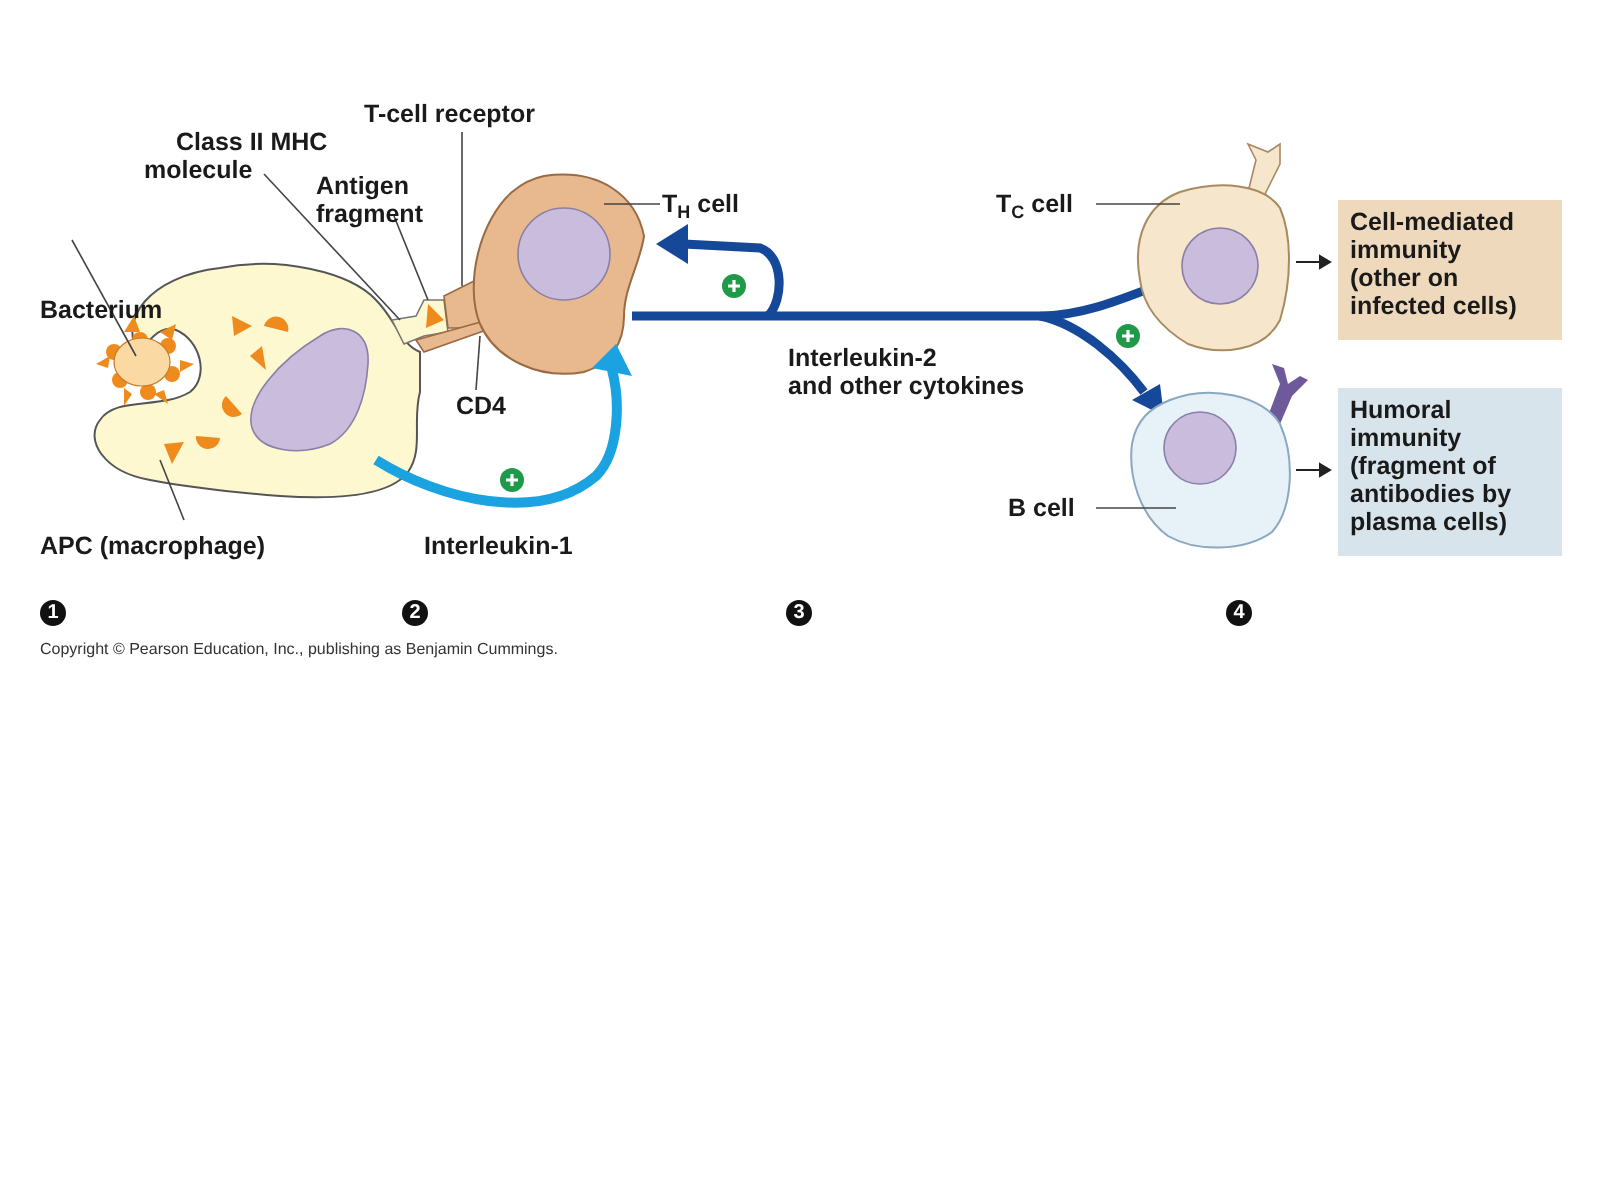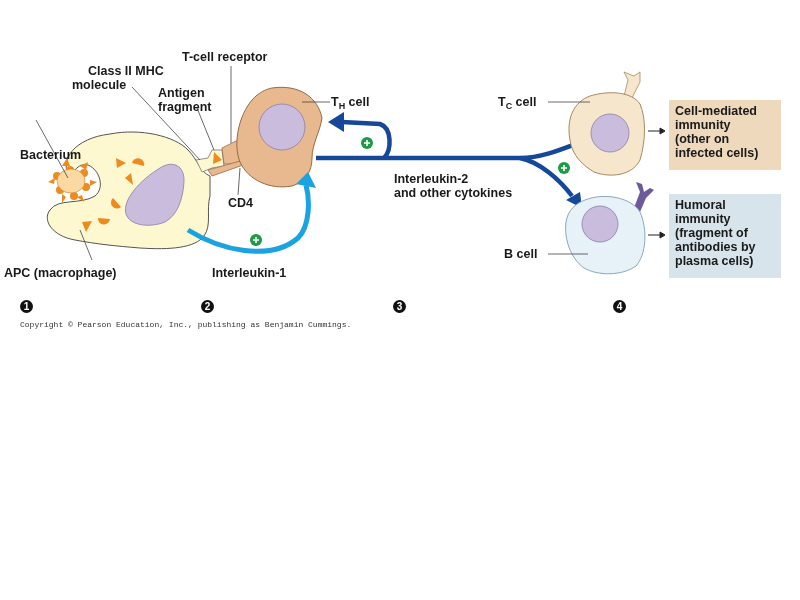--- a/index.html
+++ b/index.html
@@ -3,21 +3,21 @@
   <meta charset="utf-8">
   <style>
     html, body { margin: 0; padding: 0; background: #ffffff; }
     body { width: 800px; height: 600px; position: relative; overflow: hidden; font-family: "Liberation Sans", sans-serif; }
     #fig { position: absolute; left: 0; top: 0; width: 800px; height: 600px; }
     .lbl { position: absolute; font-family: "Liberation Sans", sans-serif; font-weight: bold; font-size: 12.5px; color: #1a1a1a; line-height: 14px; white-space: nowrap; }
     .lbl sub { font-size: 9px; vertical-align: -3px; }
     .box { position: absolute; font-family: "Liberation Sans", sans-serif; font-weight: bold; font-size: 12.5px; color: #1a1a1a; line-height: 14px; padding: 4px 6px; box-sizing: border-box; }
     .box div { white-space: nowrap; }
     .step { position: absolute; width: 13px; height: 13px; border-radius: 50%; background: #111; color: #fff; font-family: "Liberation Sans", sans-serif; font-weight: bold; font-size: 10px; line-height: 13px; text-align: center; }
-    .copyright { position: absolute; left: 20px; top: 320px; font-family: Liberation Mono, monospace; font-size: 8px; color: #333; white-space: nowrap; }
+    .copyright { position: absolute; left: 20px; top: 320px; font-family: Liberation Sans, sans-serif; font-size: 8px; color: #333; white-space: nowrap; }
   </style>
 </head>
 <body>
 
 <svg id="fig" viewBox="0 0 800 600" xmlns="http://www.w3.org/2000/svg">
 
   <g>
     <path d="M 70 178 C 58 160 75 138 110 134 C 140 128 175 136 188 150 C 198 160 200 172 210 176 L 210 196 C 206 210 212 225 204 236 C 195 248 170 250 140 248 C 115 246 96 244 75 240 C 52 236 42 220 50 210 C 58 198 80 205 95 196 C 105 188 100 170 88 165 C 80 162 72 172 70 178 Z" fill="#fdf8cf" stroke="#555" stroke-width="1"></path>
     <path d="M 160 168 C 172 160 185 165 184 182 C 183 198 178 215 165 222 C 150 228 130 226 126 214 C 122 200 140 180 160 168 Z" fill="#c9bcdc" stroke="#8a7fa6" stroke-width="0.8"></path>
 
@@ -125,21 +125,21 @@
 </svg>
 
 <div class="lbl" style="left:20px;top:108px;margin-top:40px;">Bacterium</div>
 <div class="lbl" style="left:88px;top:64px;">Class II MHC</div>
 <div class="lbl" style="left:72px;top:78px;">molecule</div>
 <div class="lbl" style="left:158px;top:86px;">Antigen</div>
 <div class="lbl" style="left:158px;top:100px;">fragment</div>
 <div class="lbl" style="left:182px;top:50px;">T-cell receptor</div>
 <div class="lbl" style="left:331px;top:95px;"><span>T</span><sub>H</sub><span> cell</span></div>
 <div class="lbl" style="left:228px;top:196px;">CD4</div>
-<div class="lbl" style="left:4px;top:266px;">APC (macrophage)</div>
+<div class="lbl" style="left:20px;top:266px;">APC (macrophage)</div>
 <div class="lbl" style="left:212px;top:266px;text-align:right;">Interleukin-1</div>
 <div class="lbl" style="left:394px;top:172px;">Interleukin-2</div>
 <div class="lbl" style="left:394px;top:186px;">and other cytokines</div>
 <div class="lbl" style="left:498px;top:95px;"><span>T</span><sub>C</sub><span> cell</span></div>
 <div class="lbl" style="left:504px;top:247px;">B cell</div>
 
 <div class="box" style="left: 669px; top: 100px; width: 112px; height: 70px; background: rgb(238, 217, 189);">
   <div>Cell-mediated</div>
   <div>immunity</div>
   <div>(other on</div>

